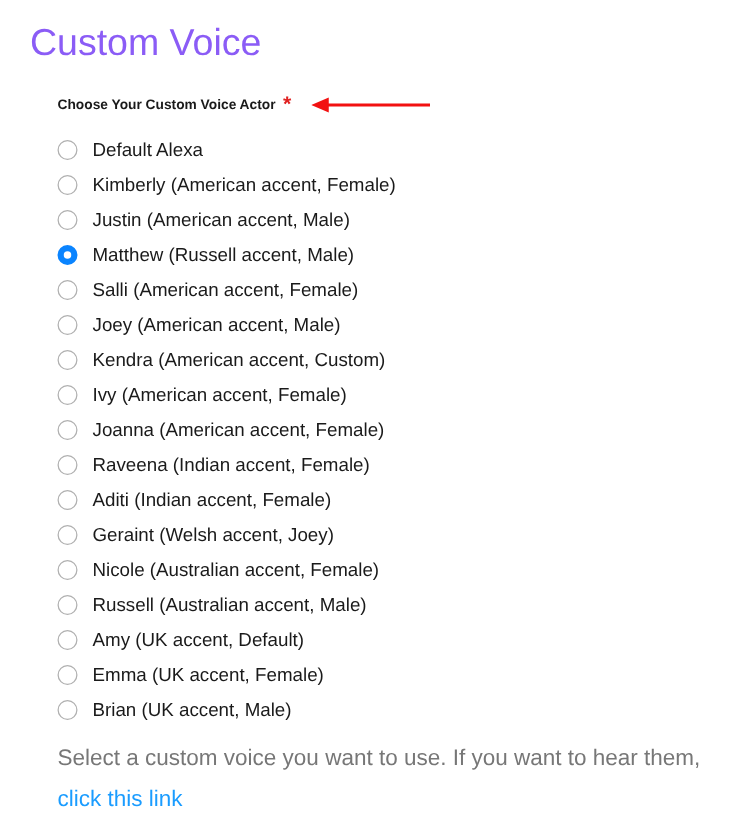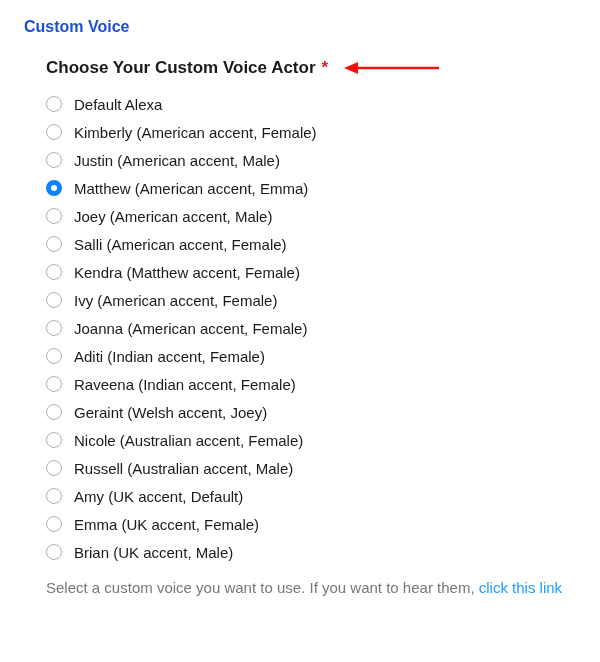--- a/index.html
+++ b/index.html
@@ -9,35 +9,35 @@
     }
     body {
       font-family: -apple-system, BlinkMacSystemFont, "Segoe UI", Helvetica, Arial, sans-serif;
       background: #ffffff;
       width: 600px;
       height: 662px;
       padding: 18px 24px;
       color: #111;
     }
     .page-title {
-      font-size: 16px;
-      font-weight: 700;
-      color: #1d4ed8;
+      font-size: 30px;
+      font-weight: 400;
+      color: #8b5cf6;
       margin-bottom: 22px;
     }
     .section {
       padding-left: 22px;
     }
     .section-title-row {
       display: flex;
       align-items: center;
       margin-bottom: 12px;
     }
     .section-title {
-      font-size: 17px;
+      font-size: 11px;
       font-weight: 700;
       color: #1a1a1a;
     }
     .required-star {
       color: #e02020;
       font-size: 17px;
       font-weight: 700;
       margin-left: 6px;
     }
     .annotation-arrow {
@@ -69,21 +69,21 @@
     }
     .radio-circle.selected {
       border: 5px solid #0a84ff;
       background: #ffffff;
     }
     .radio-label {
       font-size: 15px;
       color: #1a1a1a;
     }
     .hint-text {
-      font-size: 15px;
+      font-size: 18px;
       color: #777;
       margin-top: 8px;
       line-height: 1.85;
     }
     .hint-link {
       color: #1a9cff;
       text-decoration: none;
       cursor: pointer;
     }
   </style>
@@ -113,49 +113,49 @@
       <label class="radio-option">
         <span class="radio-circle"></span>
         <span class="radio-label">Kimberly (American accent, Female)</span>
       </label>
       <label class="radio-option">
         <span class="radio-circle"></span>
         <span class="radio-label">Justin (American accent, Male)</span>
       </label>
       <label class="radio-option">
         <span class="radio-circle selected"></span>
-        <span class="radio-label">Matthew (American accent, Emma)</span>
+        <span class="radio-label">Matthew (Russell accent, Male)</span>
+      </label>
+      <label class="radio-option">
+        <span class="radio-circle"></span>
+        <span class="radio-label">Salli (American accent, Female)</span>
       </label>
       <label class="radio-option">
         <span class="radio-circle"></span>
         <span class="radio-label">Joey (American accent, Male)</span>
       </label>
       <label class="radio-option">
         <span class="radio-circle"></span>
-        <span class="radio-label">Salli (American accent, Female)</span>
-      </label>
-      <label class="radio-option">
-        <span class="radio-circle"></span>
-        <span class="radio-label">Kendra (Matthew accent, Female)</span>
+        <span class="radio-label">Kendra (American accent, Custom)</span>
       </label>
       <label class="radio-option">
         <span class="radio-circle"></span>
         <span class="radio-label">Ivy (American accent, Female)</span>
       </label>
       <label class="radio-option">
         <span class="radio-circle"></span>
         <span class="radio-label">Joanna (American accent, Female)</span>
       </label>
       <label class="radio-option">
         <span class="radio-circle"></span>
-        <span class="radio-label">Aditi (Indian accent, Female)</span>
+        <span class="radio-label">Raveena (Indian accent, Female)</span>
       </label>
       <label class="radio-option">
         <span class="radio-circle"></span>
-        <span class="radio-label">Raveena (Indian accent, Female)</span>
+        <span class="radio-label">Aditi (Indian accent, Female)</span>
       </label>
       <label class="radio-option">
         <span class="radio-circle"></span>
         <span class="radio-label">Geraint (Welsh accent, Joey)</span>
       </label>
       <label class="radio-option">
         <span class="radio-circle"></span>
         <span class="radio-label">Nicole (Australian accent, Female)</span>
       </label>
       <label class="radio-option">

